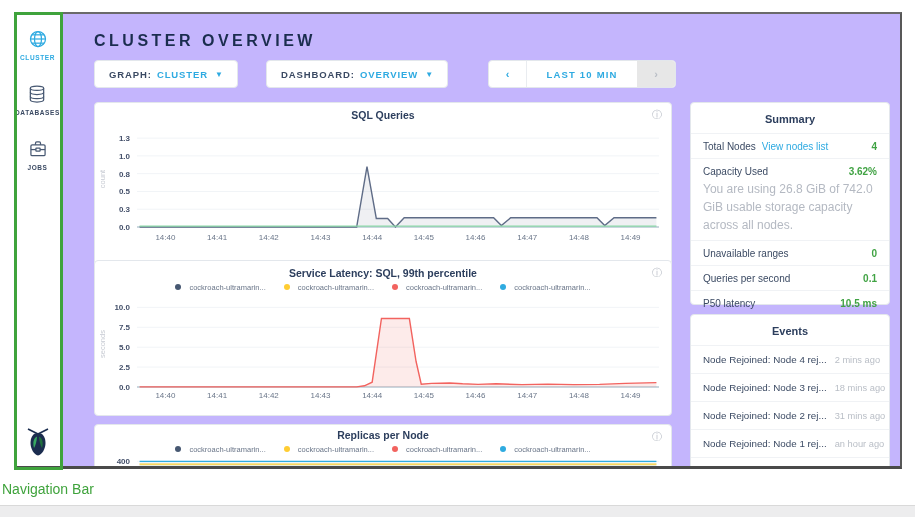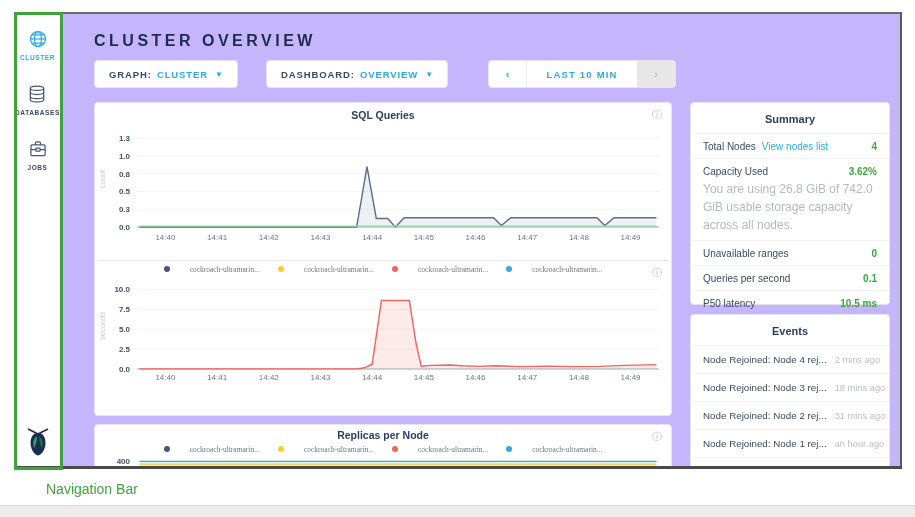--- a/index.html
+++ b/index.html
@@ -16,21 +16,21 @@
              border-right:1px solid #eceef1; display:flex; flex-direction:column; align-items:center; }
   .nav-item { display:flex; flex-direction:column; align-items:center; cursor:pointer; margin-top:14px; }
   .nav-item .nav-label { font-size:6.5px; font-weight:700; letter-spacing:.6px; color:#3b4a63; margin-top:4px; }
   .nav-item.active .nav-label { color:#2eaae1; }
   .nav-icon { width:22px; height:22px; display:flex; align-items:center; justify-content:center; }
   .logo-wrap { position:absolute; bottom:10px; left:0; width:48px; display:flex; justify-content:center; }
 
   
   .annotation-box { position:absolute; left:14px; top:12px; width:49px; height:458px;
                     border:3px solid #3fa33c; pointer-events:none; z-index:50; }
-  .annotation-label { position:absolute; left:2px; top:481px; font-size:14px; color:#3fa33c;margin-left:44px; }
+  .annotation-label { position:absolute; left:2px; top:481px; font-size:14px; color:#3fa33c; }
 
   .bottom-strip { position:absolute; left:0; right:0; top:505px; height:12px; background:#ededee; border-top:1px solid #d9d9d9; }
 
   
   .main { position:absolute; left:48px; top:0; right:0; bottom:0; }
   .page-title { position:absolute; left:32px; top:18px; font-size:16px; font-weight:700;
                 letter-spacing:3.5px; color:#1b2d4f; }
 
   
   .controls { position:absolute; left:32px; top:46px; height:28px; display:flex; gap:28px; }
@@ -46,21 +46,21 @@
   .ts-btn.disabled { background:#e7e7e7; color:#b9bec6; cursor:default; }
   .ts-label { width:110px; display:flex; align-items:center; justify-content:center; font-size:9.5px;
               font-weight:700; letter-spacing:1.2px; color:#2eaae1; cursor:pointer; }
 
   
   .panel { position:absolute; background:#fff; border:1px solid #e3e7ec; border-radius:4px; }
   .chart-title { text-align:center; font-size:10.5px; font-weight:700; color:#2c3e5d; margin-top:6px; }
   .chart-title.tight { margin-top:4px; }
   .info-icon { position:absolute; top:7px; right:9px; color:#b6bbc4; font-size:10px; cursor:pointer; line-height:1; }
   .legend { display:flex; justify-content:center; gap:18px; height:12px; align-items:center; margin-top:2px; }
-  .legend-item { display:flex; align-items:center; gap:20px;font-family:Liberation Serif, serif; }
+  .legend-item { display:flex; align-items:center; gap:8px; }
   .legend-dot { width:6px; height:6px; border-radius:50%; }
   .legend-name { font-size:7.5px; color:#6a7689; }
   .chart-body { display:block; }
 
   
   .side-title { text-align:center; font-size:11px; font-weight:700; color:#2c3e5d; padding:10px 0 8px 0; }
   .sum-row { padding:7px 12px 6px 12px; border-top:1px solid #f0f2f5; }
   .sum-line { display:flex; align-items:center; }
   .sum-label { font-size:10px; color:#3b4a63; }
   .sum-link { font-size:10px; color:#2eaae1; margin-left:6px; cursor:pointer; }
@@ -178,20 +178,21 @@
               <text x="328.84158415841586" y="119" text-anchor="middle" font-size="8" fill="#6a7689">14:45</text>
               <text x="380.52475247524757" y="119" text-anchor="middle" font-size="8" fill="#6a7689">14:46</text>
               <text x="432.2079207920793" y="119" text-anchor="middle" font-size="8" fill="#6a7689">14:47</text>
               <text x="483.891089108911" y="119" text-anchor="middle" font-size="8" fill="#6a7689">14:48</text>
               <text x="535.5742574257426" y="119" text-anchor="middle" font-size="8" fill="#6a7689">14:49</text>
               <text x="10" y="58" text-anchor="middle" font-size="7.5" fill="#c6cad2" transform="rotate(-90 10 58)">count</text>
             </svg></div>
       </section>
 
       <section class="panel" style="left:32px; top:246px; width:578px; height:156px;">
+        <div class="chart-title">Service Latency: SQL, 99th percentile</div>
         <span class="info-icon">ⓘ</span>
         <div class="legend">
             <span class="legend-item">
               <span class="legend-dot" style="background: rgb(71, 88, 114);"></span>
               <span class="legend-name">cockroach-ultramarin...</span>
             </span>
             <span class="legend-item">
               <span class="legend-dot" style="background: rgb(255, 205, 51);"></span>
               <span class="legend-name">cockroach-ultramarin...</span>
             </span>

